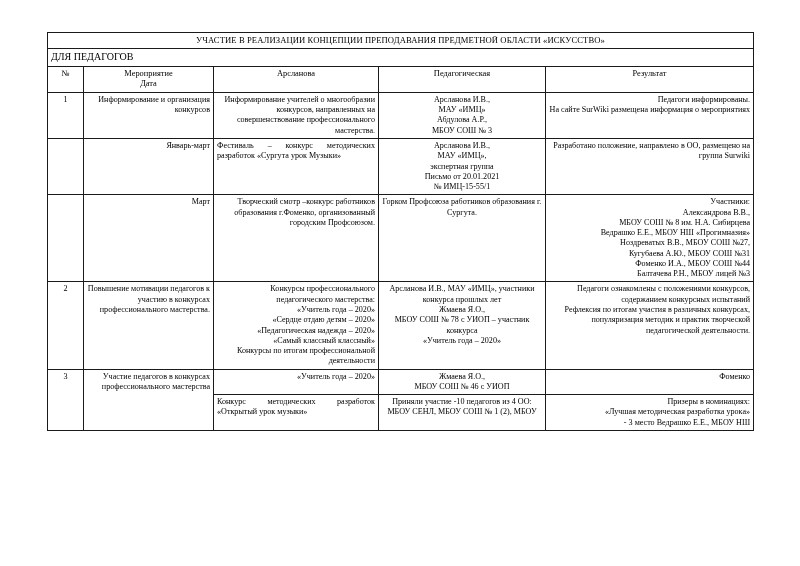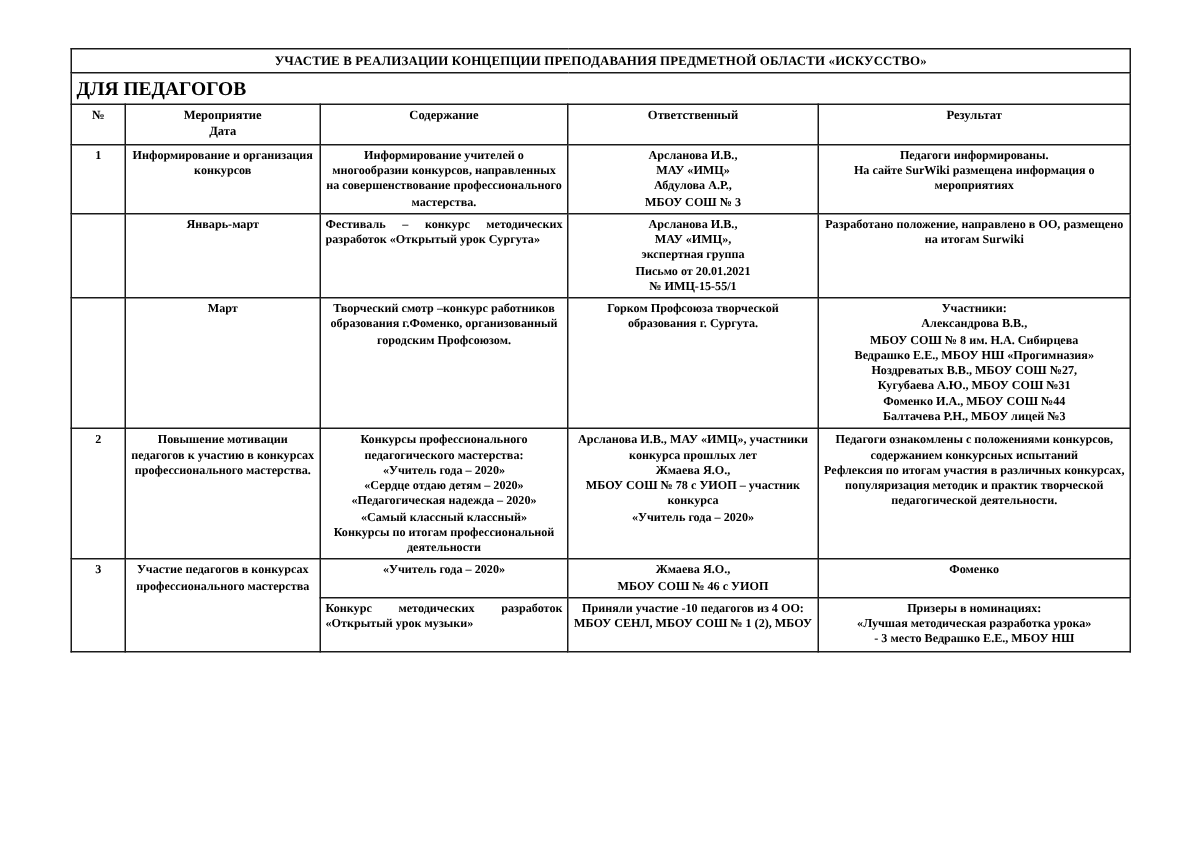--- a/index.html
+++ b/index.html
@@ -29,50 +29,50 @@
     border-collapse: collapse;
     table-layout: fixed;
     font-size: 8.1px;
     line-height: 1.27;
   }
   .doc-table td, .doc-table th {
     border: 1px solid #1a1a1a;
     vertical-align: top;
     padding: 2px 3px 2px 3px;
     box-sizing: border-box;
-    font-weight: bold;
+    font-weight: normal;
   }
   .title-cell {
     text-align: center;
     font-weight: bold;
     font-size: 8.6px;
     letter-spacing: 0.1px;
     padding: 5px 3px 5px 3px;
   }
   .subtitle-cell {
     text-align: left;
     font-weight: bold;
-    font-size: 13px;
+    font-size: 10px;
     padding: 5px 3px 5px 5px;
   }
   .head-cell {
     text-align: center;
     font-weight: bold;
     font-size: 8.4px;
     padding: 3px 2px 3px 2px;
     vertical-align: top;
   }
   .col-num   { width: 36px; }
   .col-event { width: 130px; }
   .col-cont  { width: 165px; }
   .col-resp  { width: 167px; }
   .col-res   { width: 208px; }
 
   .c-center { text-align: center; }
-  .c-left   { text-align: center; }
+  .c-left   { text-align: right; }
 
   td.tall-num, td.tall-event {
     vertical-align: top;
   }
   .line-block {
     white-space: pre-line;
   }
   .justify-block {
     text-align: justify;
     text-align-last: left;
@@ -94,54 +94,54 @@
       <tr>
         <td class="title-cell" colspan="5">УЧАСТИЕ В РЕАЛИЗАЦИИ КОНЦЕПЦИИ ПРЕПОДАВАНИЯ ПРЕДМЕТНОЙ ОБЛАСТИ «ИСКУССТВО»</td>
       </tr>
       <tr>
         <td class="subtitle-cell" colspan="5">ДЛЯ ПЕДАГОГОВ</td>
       </tr>
       <tr>
         <td class="head-cell">№</td>
         <td class="head-cell line-block">Мероприятие
 Дата</td>
-        <td class="head-cell">Содержание</td>
-        <td class="head-cell">Ответственный</td>
+        <td class="head-cell">Арсланова</td>
+        <td class="head-cell">Педагогическая</td>
         <td class="head-cell">Результат</td>
       </tr>
 
       <tr>
         <td class="c-center tall-num">1</td>
         <td class="c-left tall-event line-block">Информирование и организация конкурсов</td>
         <td class="c-left line-block">Информирование учителей о многообразии конкурсов, направленных на совершенствование профессионального мастерства.</td>
         <td class="c-center line-block">Арсланова И.В.,
 МАУ «ИМЦ»
 Абдулова А.Р.,
 МБОУ СОШ № 3</td>
         <td class="c-left line-block">Педагоги информированы.
 На сайте SurWiki размещена информация о мероприятиях</td>
       </tr>
 
       <tr>
         <td class="c-center"></td>
         <td class="c-left line-block">Январь-март</td>
-        <td class="justify-block">Фестиваль – конкурс методических разработок «Открытый урок Сургута»</td>
+        <td class="justify-block">Фестиваль – конкурс методических разработок «Сургута урок Музыки»</td>
         <td class="c-center line-block">Арсланова И.В.,
 МАУ «ИМЦ»,
 экспертная группа
 Письмо от 20.01.2021
 № ИМЦ-15-55/1</td>
-        <td class="c-left line-block">Разработано положение, направлено в ОО, размещено на итогам Surwiki</td>
+        <td class="c-left line-block">Разработано положение, направлено в ОО, размещено на группа Surwiki</td>
       </tr>
 
       <tr>
         <td class="c-center"></td>
         <td class="c-left line-block">Март</td>
         <td class="c-left line-block">Творческий смотр –конкурс работников образования г.Фоменко, организованный городским Профсоюзом.</td>
-        <td class="c-center line-block">Горком  Профсоюза творческой образования г. Сургута.</td>
+        <td class="c-center line-block">Горком  Профсоюза работников образования г. Сургута.</td>
         <td class="c-left line-block">Участники:
 Александрова В.В.,
 МБОУ СОШ № 8 им. Н.А. Сибирцева
 Ведрашко Е.Е., МБОУ НШ «Прогимназия»
 Ноздреватых В.В., МБОУ СОШ №27,
 Кугубаева А.Ю., МБОУ СОШ №31
 Фоменко И.А., МБОУ СОШ №44
 Балтачева Р.Н., МБОУ лицей №3</td>
       </tr>
 

